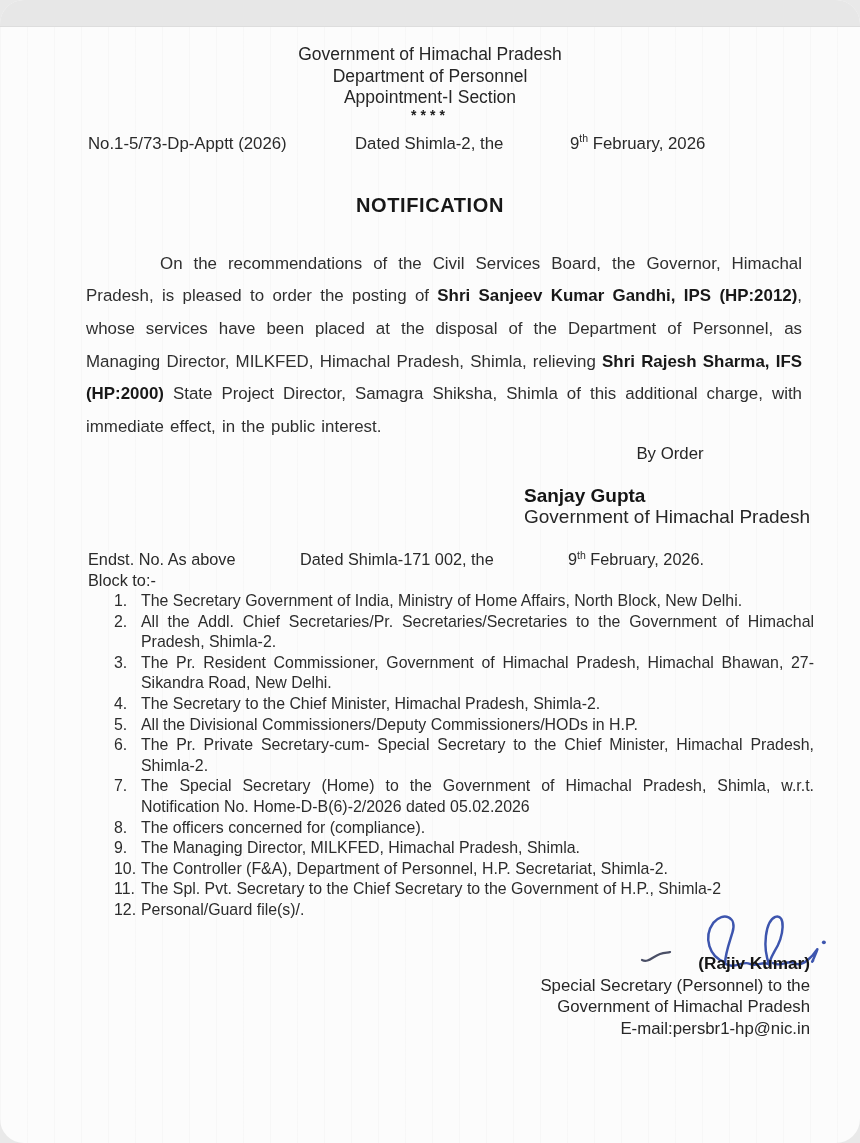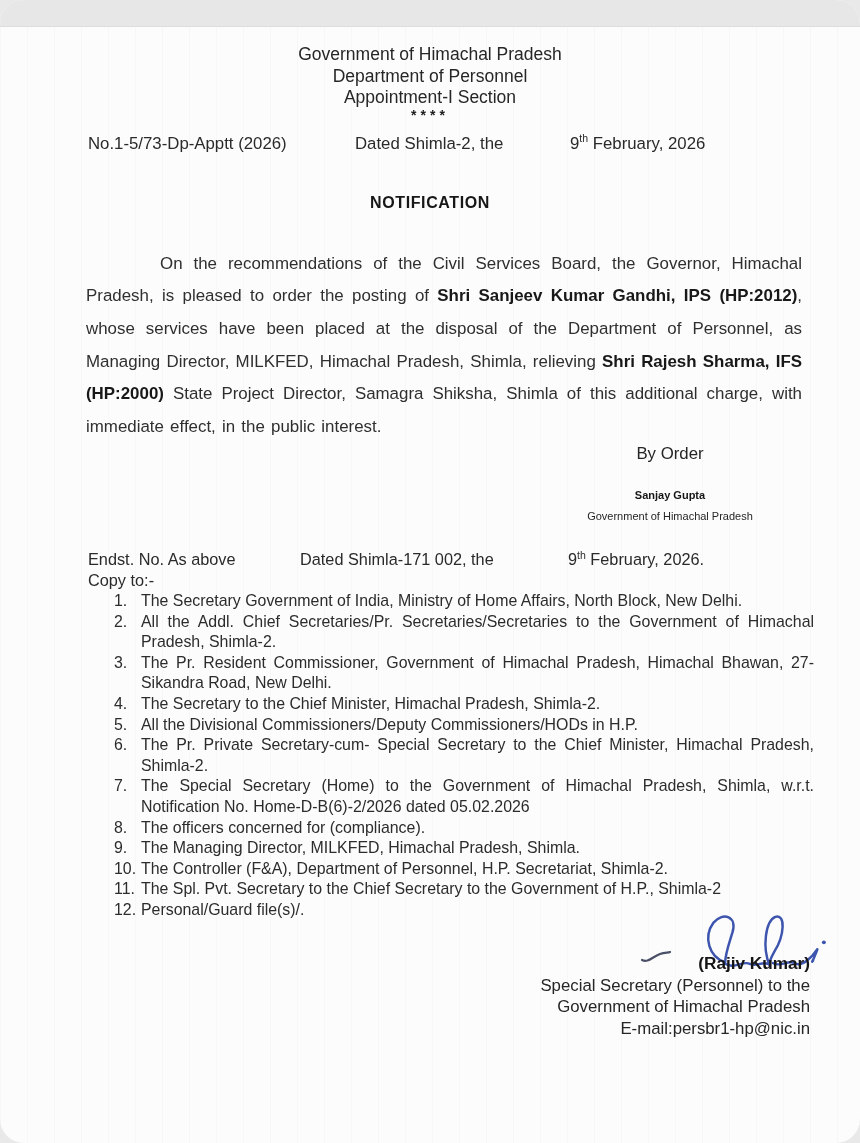--- a/index.html
+++ b/index.html
@@ -30,37 +30,37 @@
     line-height:13px; color:#1d1d1d;
   }
   .refline { position:absolute; top:134px; left:0; right:0; height:24px; font-size:16.8px; color:#2a2a2a; }
   .refline .ref-no    { position:absolute; left:88px;  }
   .refline .ref-dated { position:absolute; left:355px; }
   .refline .ref-date  { position:absolute; left:570px; }
   sup { font-size:10.5px; vertical-align:super; line-height:0; }
   .title {
     position:absolute; top:194px; left:0; right:0;
     text-align:center;
-    font-weight:700; font-size:16px; letter-spacing:0.6px;
+    font-weight:700; font-size:20px; letter-spacing:0.6px;
     color:#171717;
   }
   .body-par {
     position:absolute; top:231px; left:86px; width:716px;
     font-size:16.9px; line-height:32.6px;
     text-align:justify; text-indent:74px;
     color:#2f2f2f;
     word-spacing:1.5px;
   }
   .by-order {
     position:absolute; top:444px; left:528px; width:284px;
     text-align:center; font-size:16.8px; color:#262626;
   }
   .sig1 {
     position:absolute; top:485px; left:524px; width:292px;
-    text-align:center; font-size:11px; line-height:21.3px; color:#262626;
+    text-align:left; font-size:19px; line-height:21.3px; color:#262626;
   }
   .sig1 .name { font-weight:700; color:#151515; }
   .endorse { position:absolute; top:550px; left:0; right:0; height:22px; font-size:16.3px; color:#2a2a2a; }
   .endorse .endst { position:absolute; left:88px; }
   .endorse .e-dated { position:absolute; left:300px; }
   .endorse .e-date { position:absolute; left:568px; }
   .copyto { position:absolute; top:571px; left:88px; font-size:16.3px; color:#2a2a2a; }
   .copies {
     position:absolute; top:591px; left:114px; width:700px;
     font-size:15.9px; line-height:20.6px;
@@ -117,21 +117,21 @@
     <div class="name">Sanjay Gupta</div>
     <div>Government of Himachal Pradesh</div>
   </div>
 
   <div class="endorse">
     <span class="endst">Endst. No. As above</span>
     <span class="e-dated">Dated Shimla-171 002, the</span>
     <span class="e-date"><span>9</span><sup>th</sup><span> February, 2026.</span></span>
   </div>
 
-  <div class="copyto">Copy to:-</div>
+  <div class="copyto">Block to:-</div>
 
   <div class="copies">
     <ol>
         <li>The Secretary Government of India, Ministry of Home Affairs, North Block, New Delhi.</li>
         <li>All the Addl. Chief Secretaries/Pr. Secretaries/Secretaries to the Government of Himachal Pradesh, Shimla-2.</li>
         <li>The Pr. Resident Commissioner, Government of Himachal Pradesh, Himachal Bhawan, 27-Sikandra Road, New Delhi.</li>
         <li>The Secretary to the Chief Minister, Himachal Pradesh, Shimla-2.</li>
         <li>All the Divisional Commissioners/Deputy Commissioners/HODs in H.P.</li>
         <li>The Pr. Private Secretary-cum- Special Secretary to the Chief Minister, Himachal Pradesh, Shimla-2.</li>
         <li>The Special Secretary (Home) to the Government of Himachal Pradesh, Shimla, w.r.t. Notification No. Home-D-B(6)-2/2026 dated 05.02.2026</li>

